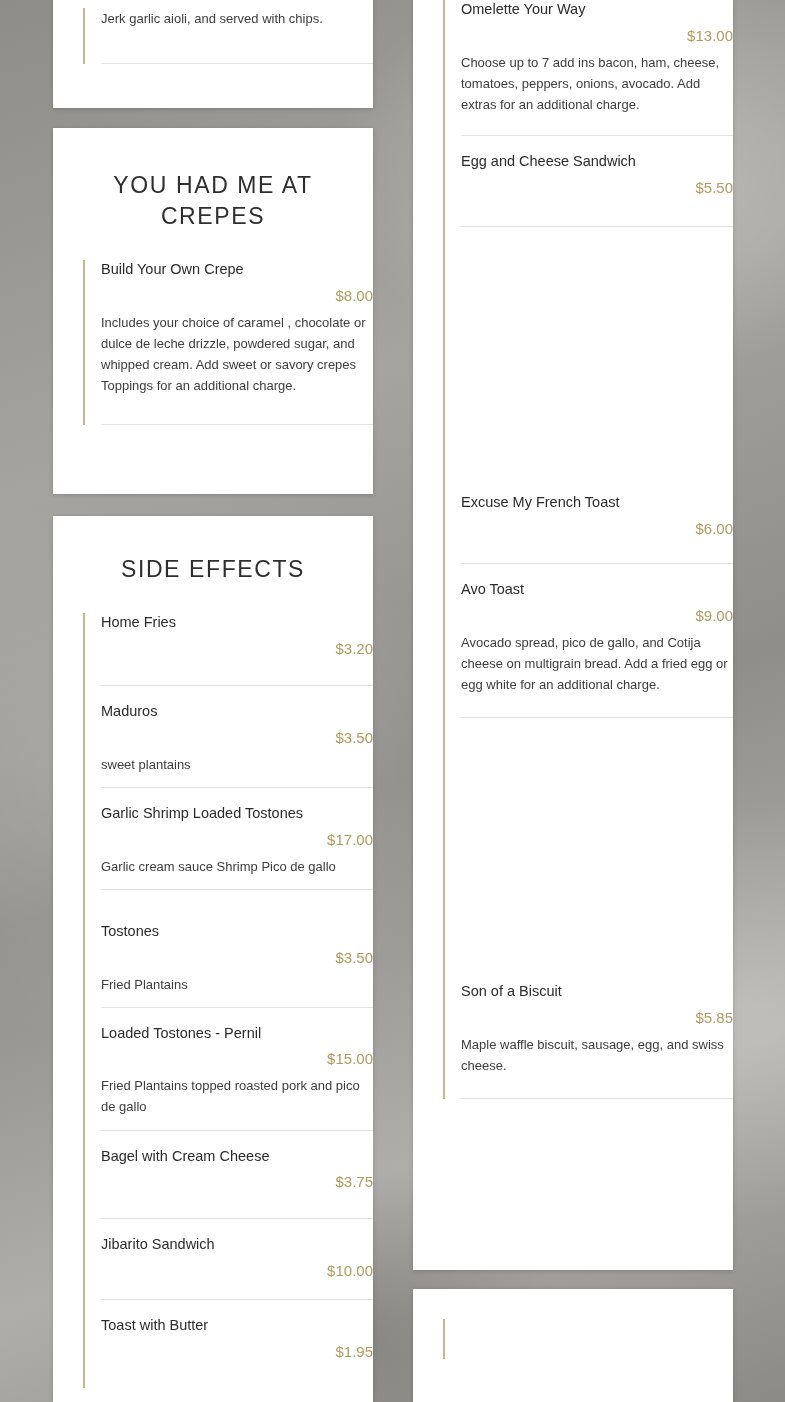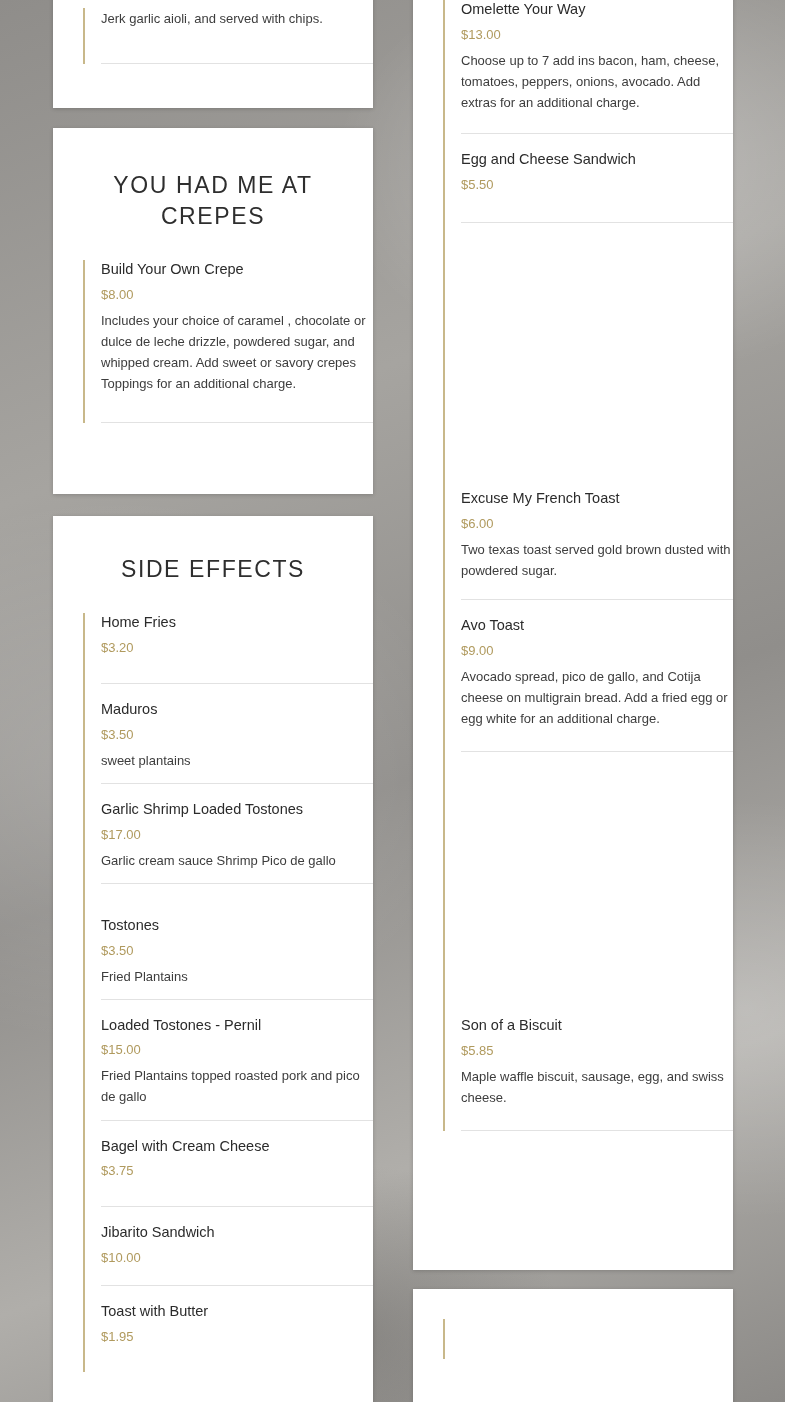--- a/index.html
+++ b/index.html
@@ -61,22 +61,23 @@
   }
   .item:last-child { border-bottom: 1px solid #e2e2e2; }
   .item-name {
     font-size: 14.5px;
     color: #2b2b2b;
     line-height: 1.3;
     margin-bottom: 8px;
     font-weight: 400;
   }
   .item-price {
-    font-size: 13px;
+    font-size: 15px;
     color: #b09a5e;
+    text-align: right;
     margin-bottom: 8px;
   }
   .item-desc {
     font-size: 13px;
     color: #3d3d3d;
     line-height: 1.62;
   }
   .photo {
     width: 100%;
     background: #ffffff;
@@ -173,21 +174,20 @@
 
       <div class="item" style="padding-bottom:22px; margin-bottom:16px;">
         <div class="item-name">Egg and Cheese Sandwich</div>
         <div class="item-price">$5.50</div>
       </div>
 
       <div class="item" style="padding-bottom:18px; margin-bottom:16px;">
         <div class="photo" style="height:250px;"></div>
         <div class="item-name">Excuse My French Toast</div>
         <div class="item-price">$6.00</div>
-        <div class="item-desc">Two texas toast served gold brown dusted with powdered sugar.</div>
       </div>
 
       <div class="item" style="padding-bottom:22px; margin-bottom:16px;">
         <div class="item-name">Avo Toast</div>
         <div class="item-price">$9.00</div>
         <div class="item-desc">Avocado spread, pico de gallo, and Cotija cheese on multigrain bread. Add a fried egg or egg white for an additional charge.</div>
       </div>
 
       <div class="item" style="padding-bottom:22px; margin-bottom:16px;">
         <div class="photo" style="height:248px;"></div>

